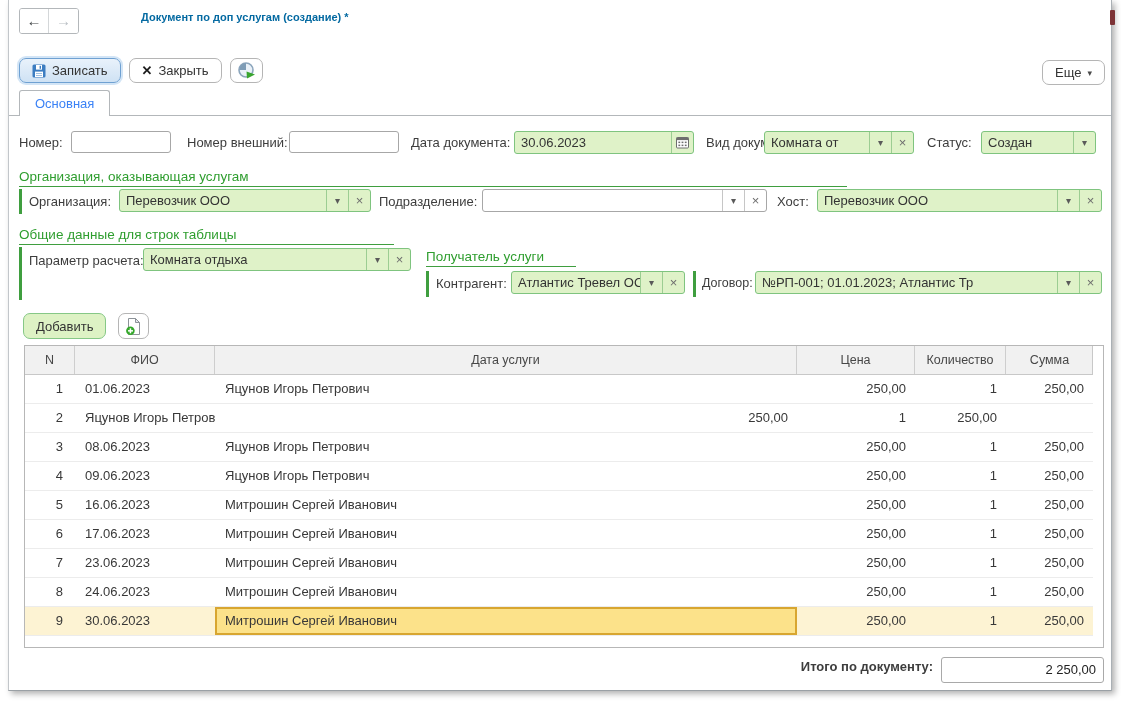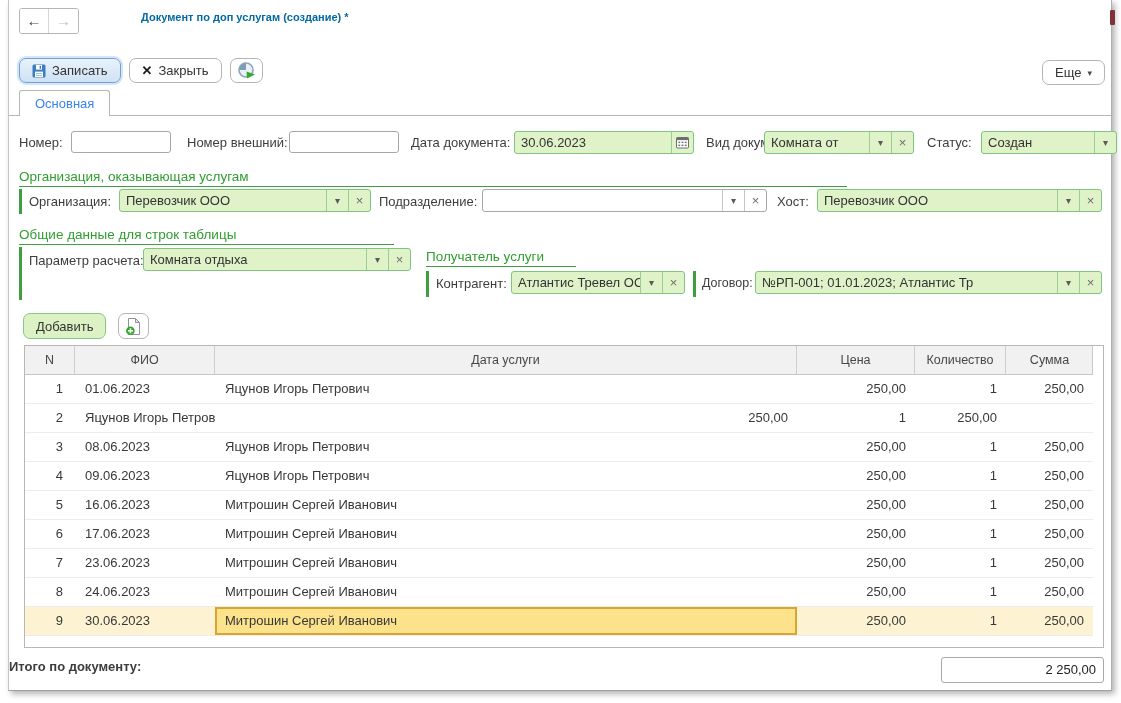--- a/index.html
+++ b/index.html
@@ -65,21 +65,21 @@
   .c-n{text-align:right;padding-right:12px;}
   .c-date{padding-left:10px;}
   .c-fio{padding-left:10px;}
   .c-price,.c-qty,.c-sum{text-align:right;padding-right:9px;}
   .trow.sel{background:var(--sel-row);}
   .trow.sel .focuscell{background:var(--sel-cell);box-shadow:inset 0 0 0 2px var(--sel-border);}
   
   .total-box{position:absolute;left:932px;top:657px;width:163px;height:26px;box-sizing:border-box;
       border:1px solid #a9a9a9;border-radius:3px;background:#fff;font-size:13px;color:#222;
       text-align:right;line-height:24px;padding:0 7px;}
-  .total-lbl{position:absolute;left:0;top:659px;width:924px;font-size:13px;font-weight:bold;color:#3d3d3d;}
+  .total-lbl{position:absolute;left:0;top:659px;width:924px;text-align:right;font-size:13px;font-weight:bold;color:#3d3d3d;}
 </style>
 </head>
 <body>
 
 <div class="window">
 
   <div class="navgrp">
     <button class="navbtn back"><span>←</span></button>
     <button class="navbtn fwd"><span>→</span></button>
   </div>
@@ -143,21 +143,21 @@
         </svg>
     </span>
   </div>
   <span class="lbl" style="left:697px;top:131px;">Вид документа:</span>
   <div class="combo green" style="left:755px;top:131px;width:150px;">
     <span class="val">Комната от</span>
     <span class="seg">▾</span>
     <span class="seg xseg">×</span>
   </div>
   <span class="lbl" style="left:918px;top:131px;">Статус:</span>
-  <div class="combo green" style="left:972px;top:131px;width:136px;">
+  <div class="combo green" style="left:972px;top:131px;width:115px;">
     <span class="val">Создан</span>
     <span class="seg">▾</span>
   </div>
 
   <div class="section" style="left:10px;top:169px;">Организация, оказывающая услугам</div>
   <div class="secline" style="left:10px;top:186px;width:828px;"></div>
   <div class="gbar" style="left:10px;top:189px;height:25px;"></div>
   <span class="lbl" style="left:20px;top:190px;">Организация:</span>
   <div class="combo green" style="left:110px;top:189px;width:252px;">
     <span class="val">Перевозчик ООО</span>

